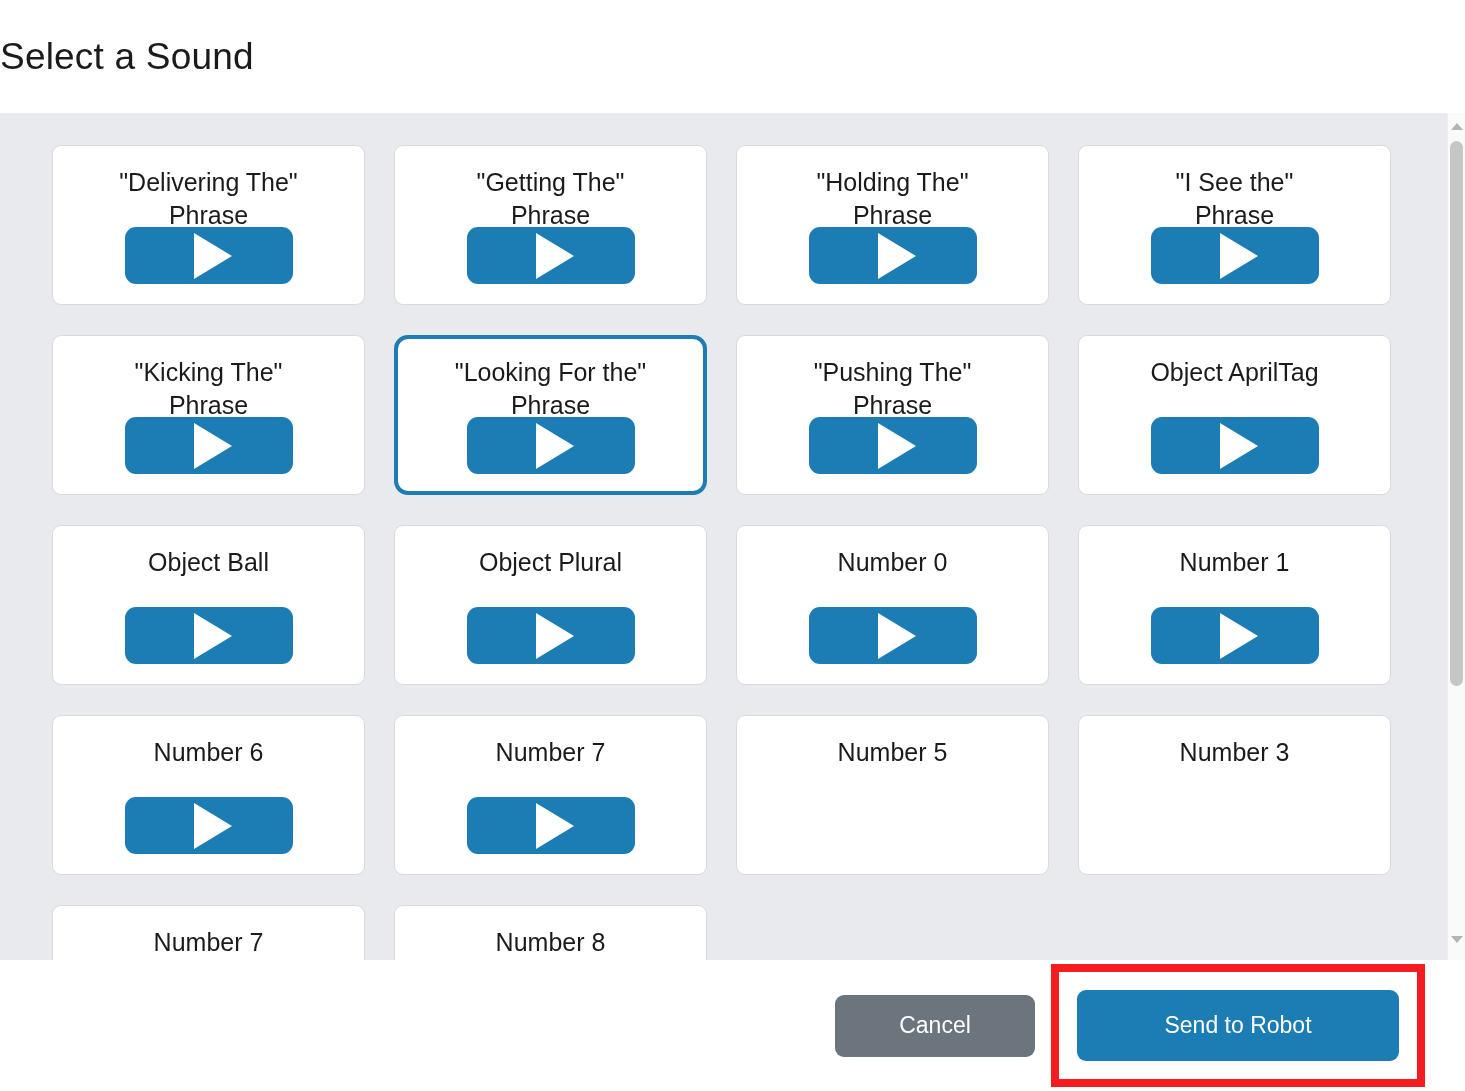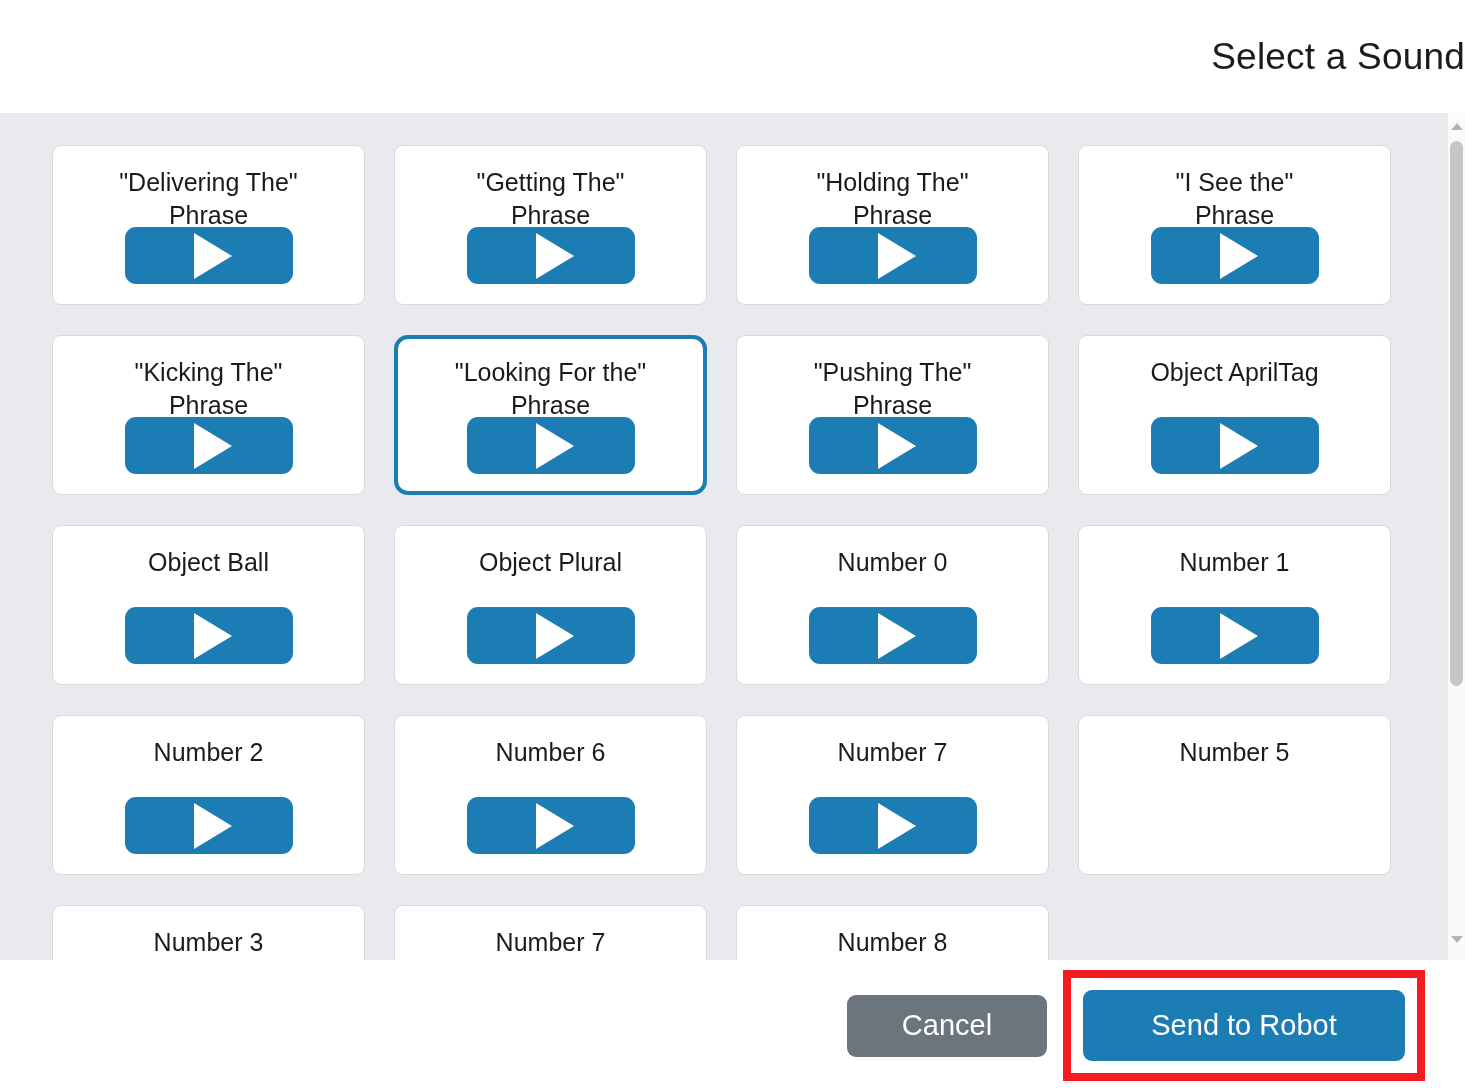--- a/index.html
+++ b/index.html
@@ -21,21 +21,21 @@
     flex-direction: column;
   }
 
   
   .modal-header {
     height: 113px;
     flex: 0 0 113px;
     background: #ffffff;
     display: flex;
     align-items: center;
-    justify-content: flex-end;
+    justify-content: flex-start;
   }
   .modal-title {
     font-size: 37px;
     font-weight: 400;
     color: #1b1b1b;
     letter-spacing: 0.2px;
     line-height: 1;
   }
 
   
@@ -167,21 +167,21 @@
     background: #ffffff;
     display: flex;
     align-items: center;
     justify-content: flex-end;
     padding-right: 40px;
     gap: 16px;
     position: relative;
   }
 
   .btn {
-    font-size: 29px;
+    font-size: 23px;
     font-weight: 400;
     color: #ffffff;
     border: none;
     border-radius: 9px;
     cursor: pointer;
     font-family: "Liberation Sans", sans-serif;
     line-height: 1;
   }
   .btn-cancel {
     width: 200px;
@@ -192,25 +192,25 @@
     width: 322px;
     height: 71px;
     background: #1c7cb4;
   }
 
   .send-wrap {
     position: relative;
     display: flex;
     align-items: center;
     justify-content: center;
-    padding: 13px;
+    padding: 21px;
     background: #ffffff;
     outline: 8px solid #f41c20;
     outline-offset: -8px;
-    border: 7px solid #8b5cf6;
+    border: 5px solid #8b5cf6;
   }
 </style>
 </head>
 <body>
 
 <div id="app">
 
   <div class="modal-header">
     <h1 class="modal-title">Select a Sound</h1>
   </div>
@@ -286,26 +286,20 @@
             </button>
           </div>
           <div class="sound-card">
             <div class="card-label">Number 0</div>
             <button class="play-button">
               <span class="play-glyph"></span>
             </button>
           </div>
           <div class="sound-card">
             <div class="card-label">Number 1</div>
-            <button class="play-button">
-              <span class="play-glyph"></span>
-            </button>
-          </div>
-          <div class="sound-card">
-            <div class="card-label">Number 2</div>
             <button class="play-button">
               <span class="play-glyph"></span>
             </button>
           </div>
           <div class="sound-card">
             <div class="card-label">Number 6</div>
             <button class="play-button">
               <span class="play-glyph"></span>
             </button>
           </div>

